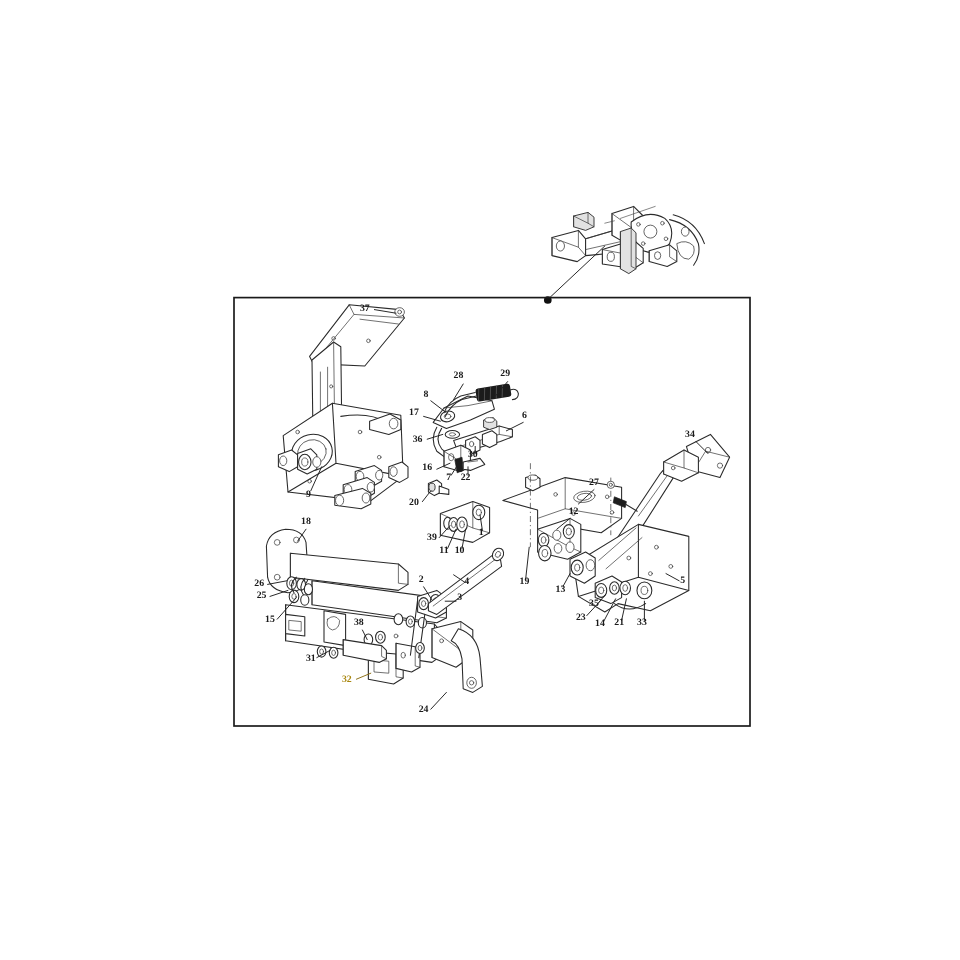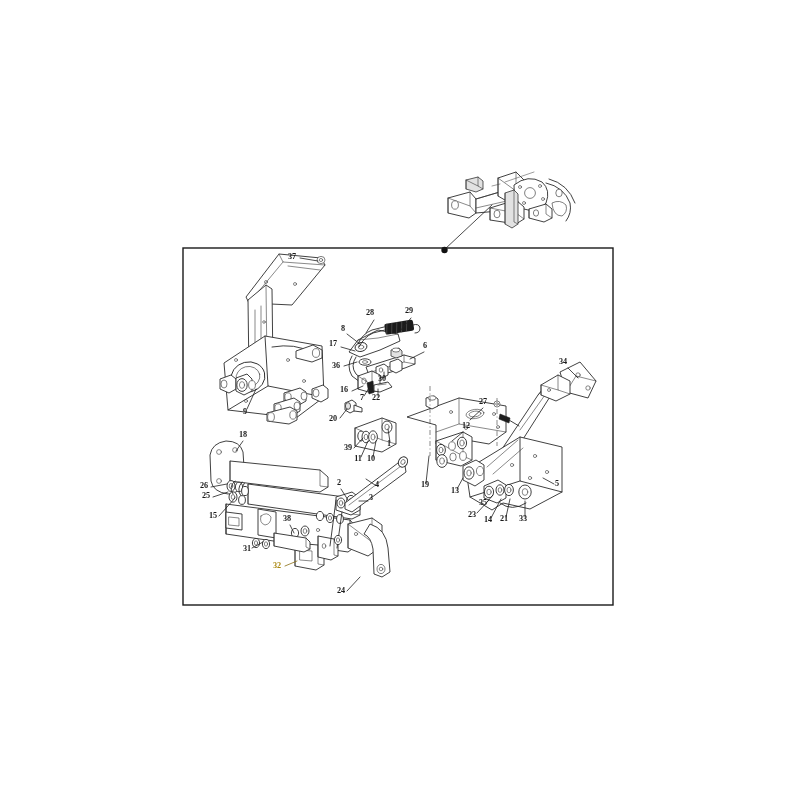--- a/index.html
+++ b/index.html
@@ -3,21 +3,21 @@
 <meta charset="utf-8">
 <title>Parts Diagram</title>
 <style>
   html,body{margin:0;padding:0;background:#ffffff;}
   body{
     width:800px;height:800px;
     font-family:"Liberation Serif", serif;
     overflow:hidden;
     position:relative;
   }
-  #stage{position:absolute;left:0;top:0;width:732px;height:800px;background:#ffffff;}
+  #stage{position:absolute;left:12px;top:0;width:732px;height:800px;background:#ffffff;}
   svg{display:block;}
   .ln{fill:none;stroke:#2b2b2b;stroke-width:0.9;stroke-linecap:round;stroke-linejoin:round;}
   .ln-t{fill:none;stroke:#3a3a3a;stroke-width:0.6;stroke-linecap:round;stroke-linejoin:round;}
   .ln-h{fill:none;stroke:#4a4a4a;stroke-width:0.55;stroke-linecap:round;}
   .fillw{fill:#ffffff;stroke:#2b2b2b;stroke-width:0.9;stroke-linejoin:round;}
   .fillw-t{fill:#ffffff;stroke:#3a3a3a;stroke-width:0.65;stroke-linejoin:round;}
   .fillgg{fill:#e2e2e2;stroke:#333;stroke-width:0.8;stroke-linejoin:round;}
   .fillk{fill:#1d1d1d;stroke:#1d1d1d;stroke-width:0.6;}
   .lead{fill:none;stroke:#1f1f1f;stroke-width:0.8;stroke-linecap:round;}
   .lead-g{fill:none;stroke:#8a6d12;stroke-width:0.8;stroke-linecap:round;}

